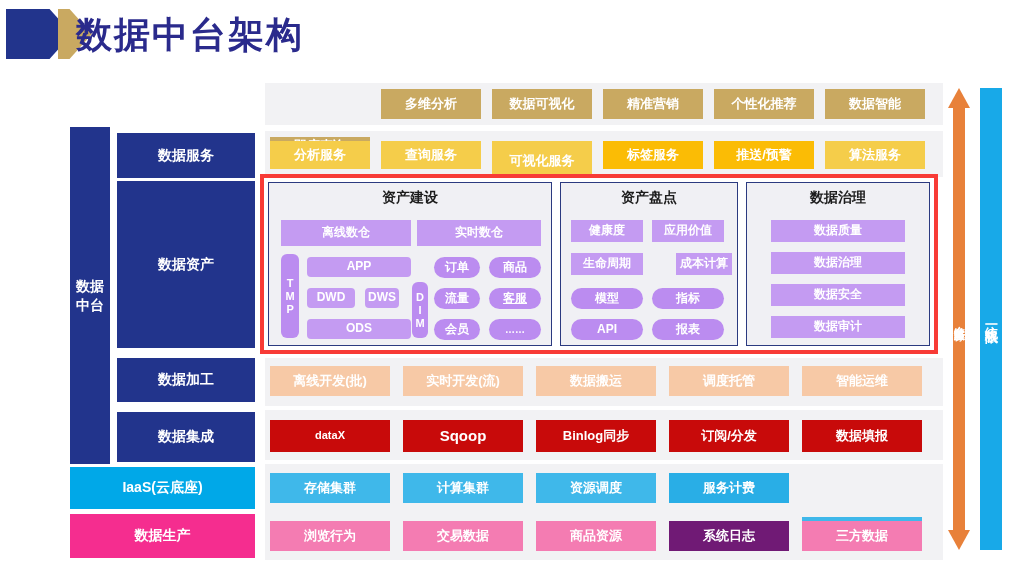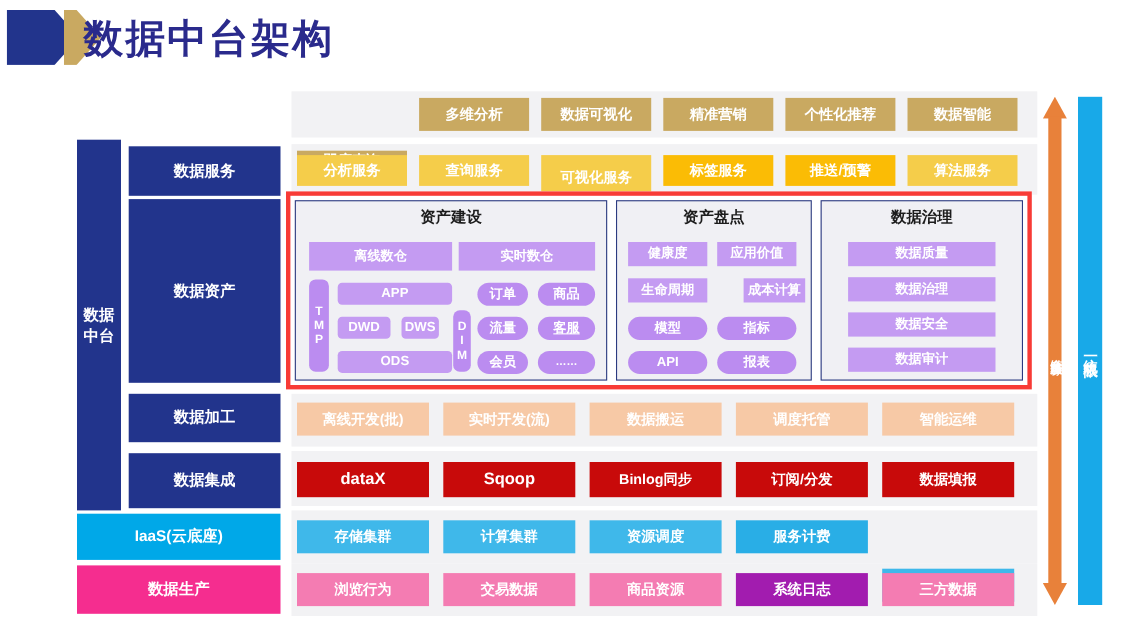--- a/index.html
+++ b/index.html
@@ -166,36 +166,36 @@
   <div class="chip purple-l" style="left:771px;top:252px;width:134px;height:22px;">数据治理</div>
   <div class="chip purple-l" style="left:771px;top:284px;width:134px;height:22px;">数据安全</div>
   <div class="chip purple-l" style="left:771px;top:316px;width:134px;height:22px;">数据审计</div>
 
   <div class="cell" style="left:270px;top:366px;width:120px;height:30px;background:#f7c9a6;">离线开发(批)</div>
   <div class="cell" style="left:403px;top:366px;width:120px;height:30px;background:#f7c9a6;">实时开发(流)</div>
   <div class="cell" style="left:536px;top:366px;width:120px;height:30px;background:#f7c9a6;">数据搬运</div>
   <div class="cell" style="left:669px;top:366px;width:120px;height:30px;background:#f7c9a6;">调度托管</div>
   <div class="cell" style="left:802px;top:366px;width:120px;height:30px;background:#f7c9a6;">智能运维</div>
 
-  <div class="cell" style="left:270px;top:420px;width:120px;height:32px;background:#c80a0a;font-size:15px;">dataX</div>
+  <div class="cell" style="left:270px;top:420px;width:120px;height:32px;background:#c80a0a;font-size:11px;">dataX</div>
   <div class="cell" style="left:403px;top:420px;width:120px;height:32px;background:#c80a0a;font-size:15px;">Sqoop</div>
   <div class="cell" style="left:536px;top:420px;width:120px;height:32px;background:#c80a0a;">Binlog同步</div>
   <div class="cell" style="left:669px;top:420px;width:120px;height:32px;background:#c80a0a;">订阅/分发</div>
   <div class="cell" style="left:802px;top:420px;width:120px;height:32px;background:#c80a0a;">数据填报</div>
 
   <div class="cell" style="left:270px;top:473px;width:120px;height:30px;background:#3fb8ea;">存储集群</div>
   <div class="cell" style="left:403px;top:473px;width:120px;height:30px;background:#3fb8ea;">计算集群</div>
   <div class="cell" style="left:536px;top:473px;width:120px;height:30px;background:#3fb8ea;">资源调度</div>
   <div class="cell" style="left:669px;top:473px;width:120px;height:30px;background:#29aee6;">服务计费</div>
   <div class="cell" style="left:802px;top:473px;width:120px;height:30px;background:#3fb8ea;margin-top:44px;">组件管理</div>
 
   <div class="cell" style="left:270px;top:521px;width:120px;height:30px;background:#f47cb2;">浏览行为</div>
   <div class="cell" style="left:403px;top:521px;width:120px;height:30px;background:#f47cb2;">交易数据</div>
   <div class="cell" style="left:536px;top:521px;width:120px;height:30px;background:#f47cb2;">商品资源</div>
-  <div class="cell" style="left:669px;top:521px;width:120px;height:30px;background:#a21caf;">系统日志</div>
+  <div class="cell" style="left:669px;top:521px;width:120px;height:30px;background:#701a75;">系统日志</div>
   <div class="cell" style="left:802px;top:521px;width:120px;height:30px;background:#f47cb2;">三方数据</div>
 
   <div class="arrowbar">
     <div class="head-up"></div>
     <div class="shaft"></div>
     <div class="head-dn"></div>
     <div class="atext">全链路血缘</div>
   </div>
 
   <div class="bluebar">

